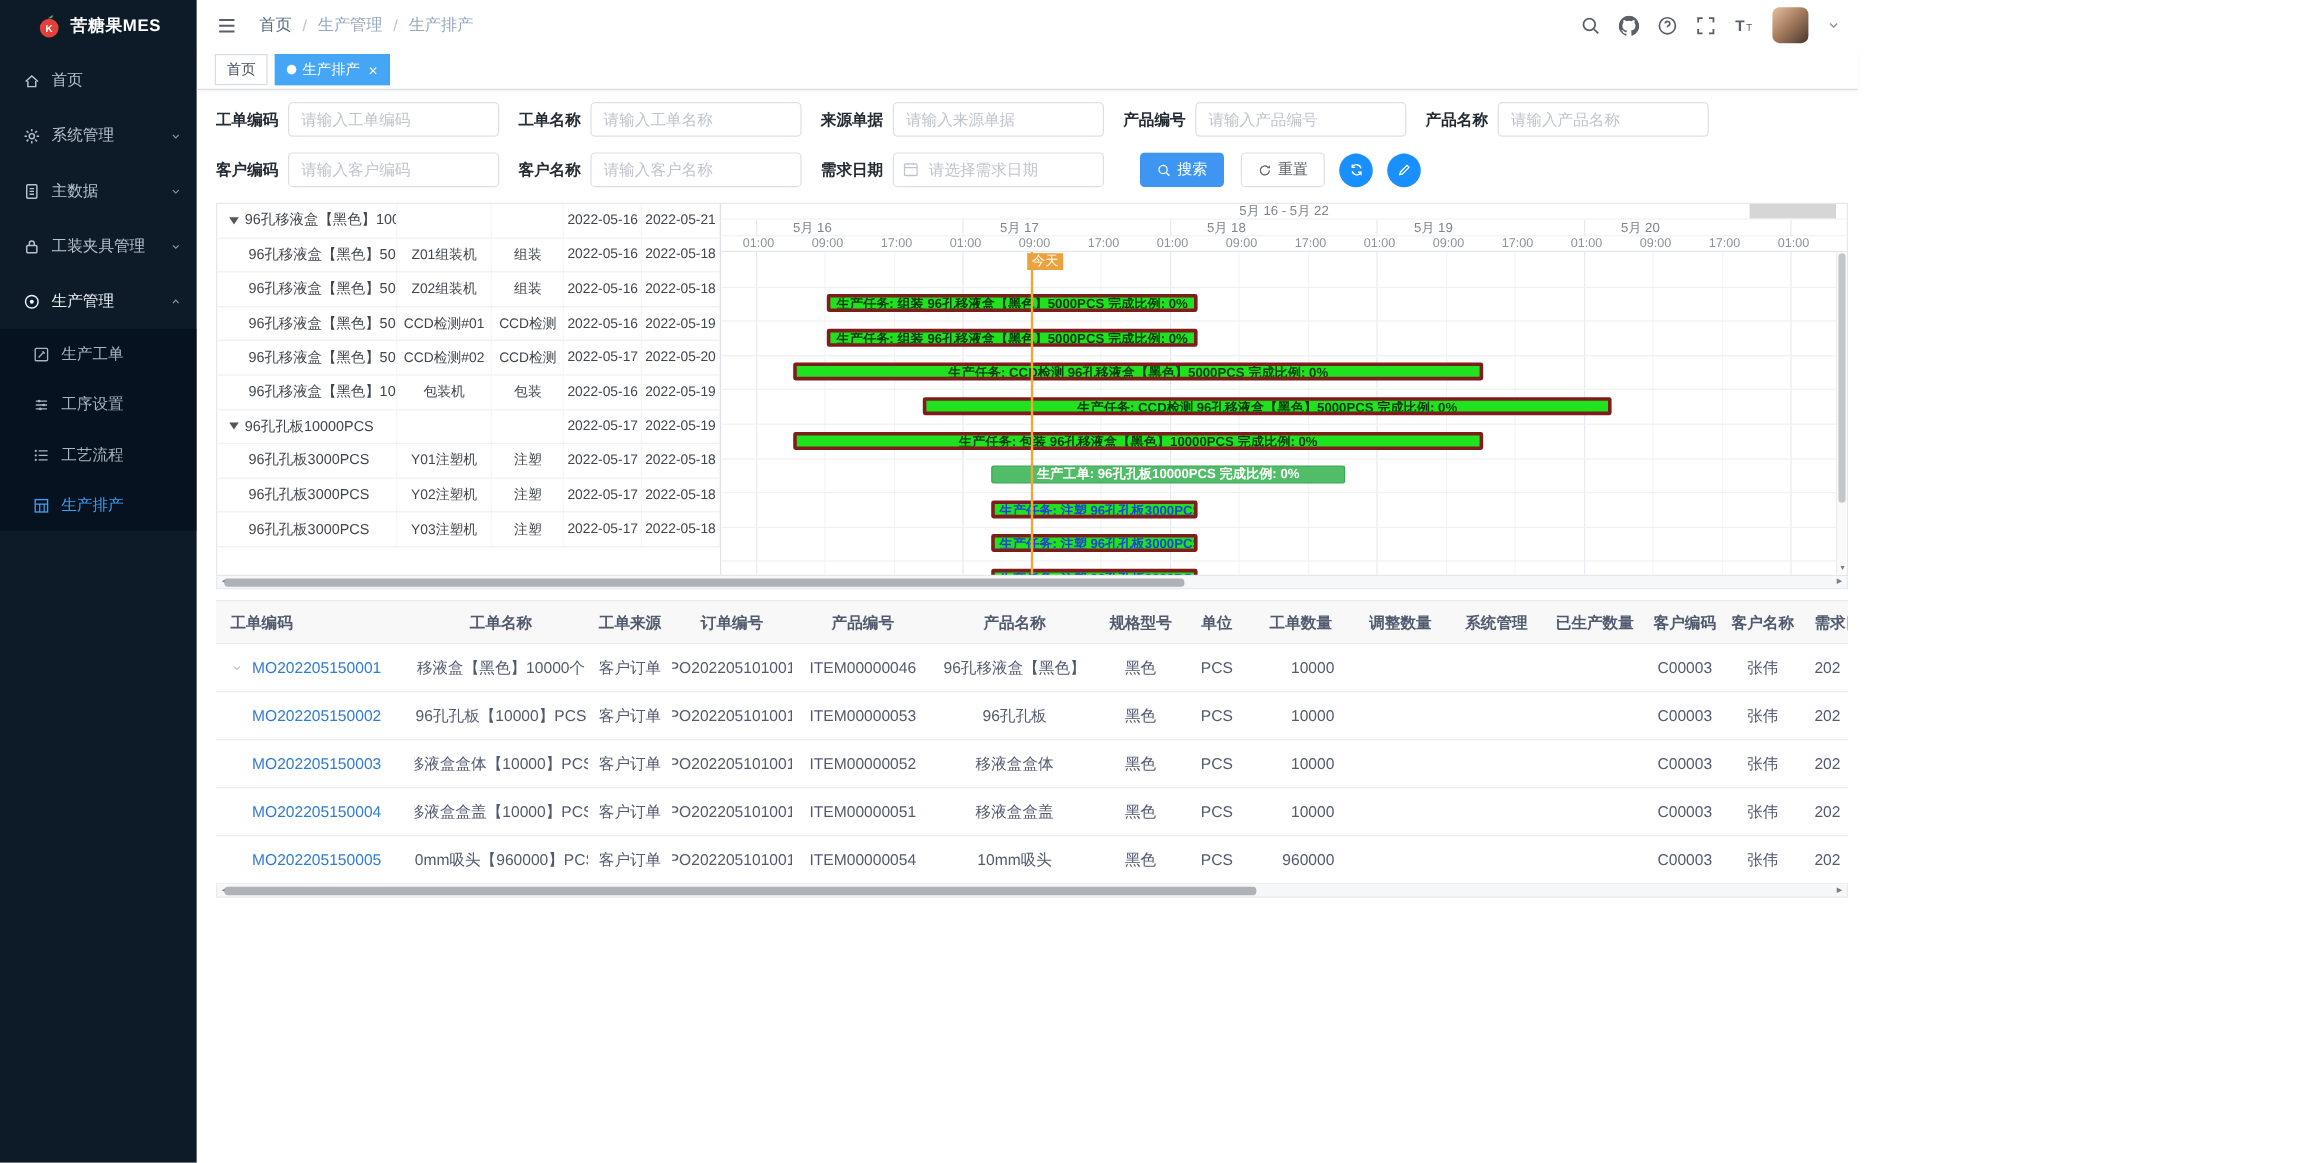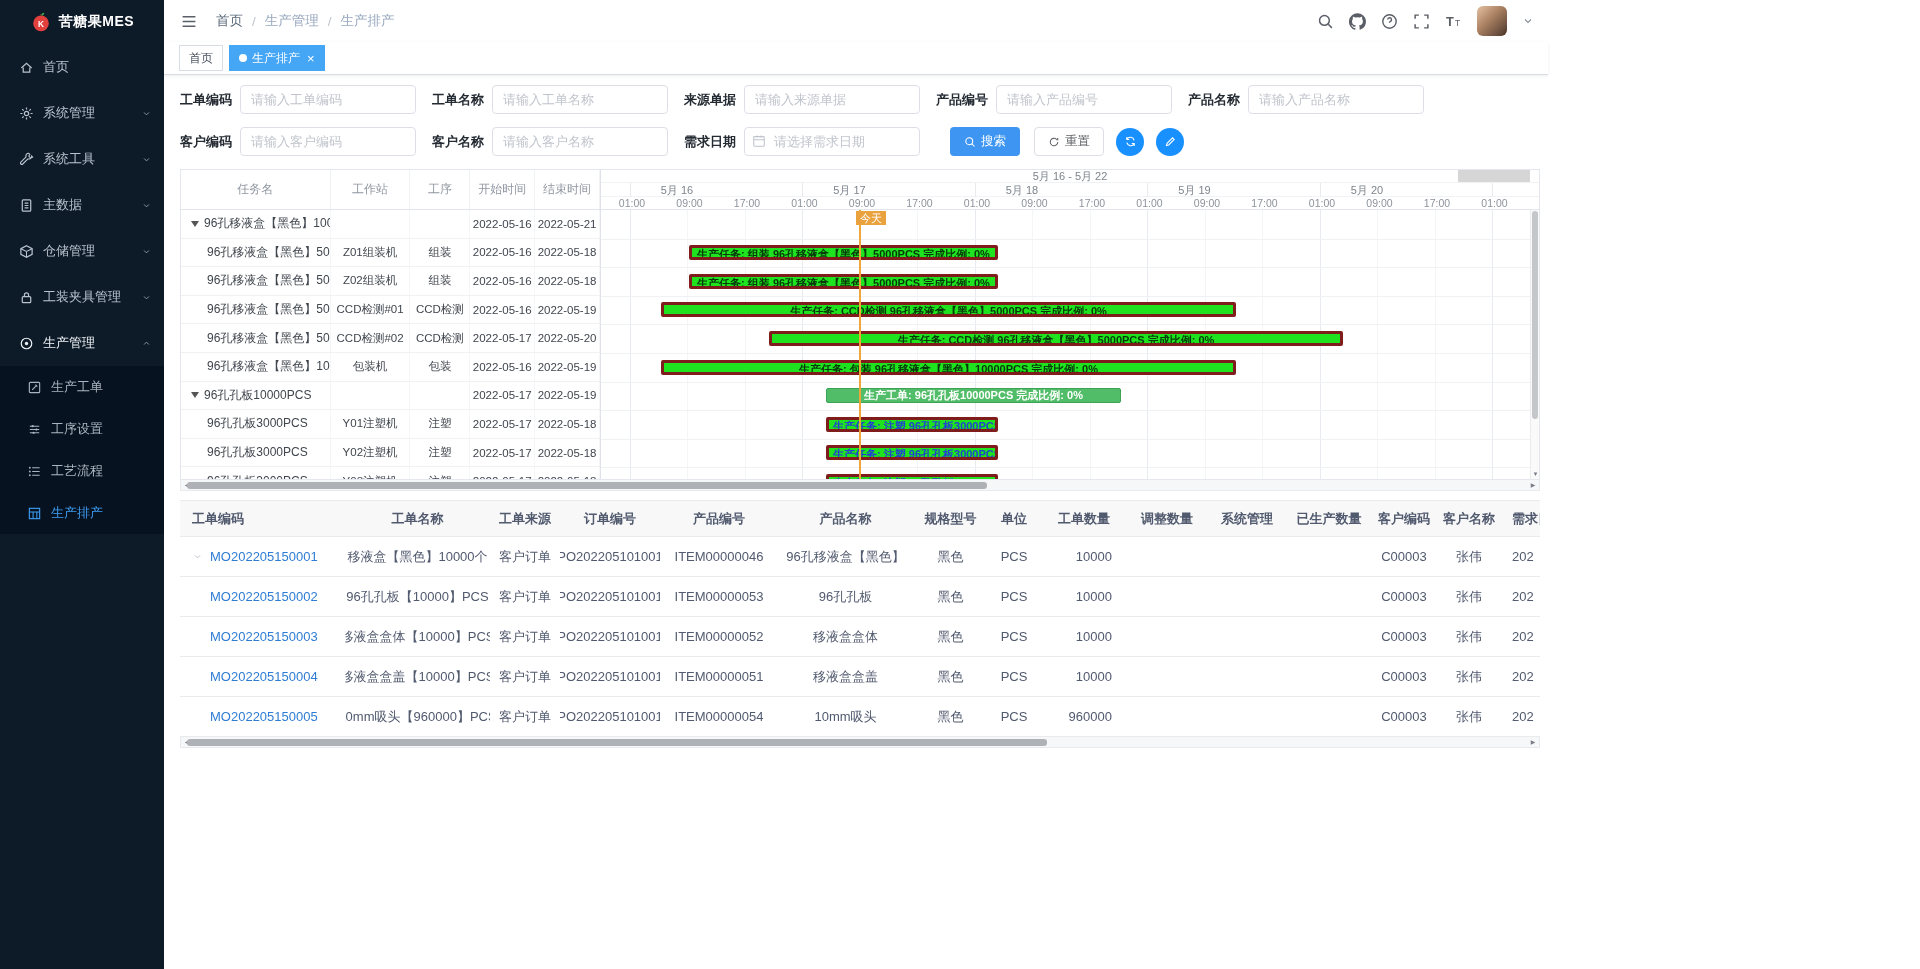--- a/index.html
+++ b/index.html
@@ -143,52 +143,25 @@
           <span class="mi-label">系统管理</span>
           <span class="mi-arrow">
             <svg viewBox="0 0 16 16">
               <path d="M4.5 6.5 8 10l3.5-3.5" fill="none" stroke="currentColor" stroke-width="1.4"></path>
             </svg>
           </span>
         </div>
         <div class="menu-item">
           <span class="mi-icon">
             <svg viewBox="0 0 16 16">
-              <path d="M13.5 4.5a3 3 0 0 1-4 2.8L4 12.8a1.4 1.4 0 0 1-2-2l5.5-5.5a3 3 0 0 1 2.8-4l1.2 1.2-1 2 2 2 2-1z" fill="none" stroke="currentColor" stroke-width="1.2"></path>
-            </svg>
-          </span>
-          <span class="mi-label">系统工具</span>
-          <span class="mi-arrow">
-            <svg viewBox="0 0 16 16">
-              <path d="M4.5 6.5 8 10l3.5-3.5" fill="none" stroke="currentColor" stroke-width="1.4"></path>
-            </svg>
-          </span>
-        </div>
-        <div class="menu-item">
-          <span class="mi-icon">
-            <svg viewBox="0 0 16 16">
               <rect x="3.5" y="2" width="9" height="12" rx="1" fill="none" stroke="currentColor" stroke-width="1.3"></rect>
               <path d="M6 5.5h4M6 8h4M6 10.5h4" stroke="currentColor" stroke-width="1.2" fill="none"></path>
             </svg>
           </span>
           <span class="mi-label">主数据</span>
-          <span class="mi-arrow">
-            <svg viewBox="0 0 16 16">
-              <path d="M4.5 6.5 8 10l3.5-3.5" fill="none" stroke="currentColor" stroke-width="1.4"></path>
-            </svg>
-          </span>
-        </div>
-        <div class="menu-item">
-          <span class="mi-icon">
-            <svg viewBox="0 0 16 16">
-              <path d="M8 1.8 14 5v6L8 14.2 2 11V5z" fill="none" stroke="currentColor" stroke-width="1.3"></path>
-              <path d="M2 5l6 3 6-3M8 8v6" fill="none" stroke="currentColor" stroke-width="1.1"></path>
-            </svg>
-          </span>
-          <span class="mi-label">仓储管理</span>
           <span class="mi-arrow">
             <svg viewBox="0 0 16 16">
               <path d="M4.5 6.5 8 10l3.5-3.5" fill="none" stroke="currentColor" stroke-width="1.4"></path>
             </svg>
           </span>
         </div>
         <div class="menu-item">
           <span class="mi-icon">
             <svg viewBox="0 0 16 16">
               <rect x="3.5" y="7" width="9" height="6.5" rx="1" fill="none" stroke="currentColor" stroke-width="1.3"></rect>
@@ -416,27 +389,20 @@
             <span class="bic">
               <svg viewBox="0 0 16 16">
                 <path d="m3 13 .8-2.8 6.7-6.7 2 2-6.7 6.7z" fill="none" stroke="currentColor" stroke-width="1.3"></path>
               </svg>
             </span>
           </span>
       </div>
 
       <div class="gantt">
         <div class="g-left">
-          <div class="gl-header">
-              <div class="gl-h" style="width:150px">任务名</div>
-              <div class="gl-h" style="width:80px">工作站</div>
-              <div class="gl-h" style="width:60px">工序</div>
-              <div class="gl-h" style="width:65px">开始时间</div>
-              <div class="gl-h" style="width:65px">结束时间</div>
-            </div>
           <div class="gl-body">
               <div class="gl-row">
                 <div class="gl-c name" style="width:150px;padding-left:10px">
                   <span class="tri"></span>
                   <span>96孔移液盒【黑色】10000PCS</span>
                 </div>
                 <div class="gl-c" style="width:80px"></div>
                 <div class="gl-c" style="width:60px"></div>
                 <div class="gl-c" style="width:65px">2022-05-16</div>
                 <div class="gl-c" style="width:65px">2022-05-21</div>

